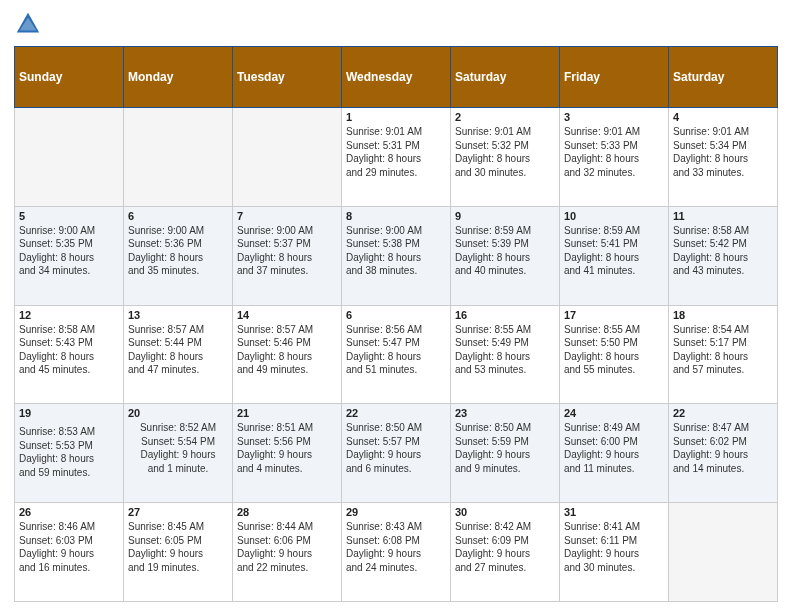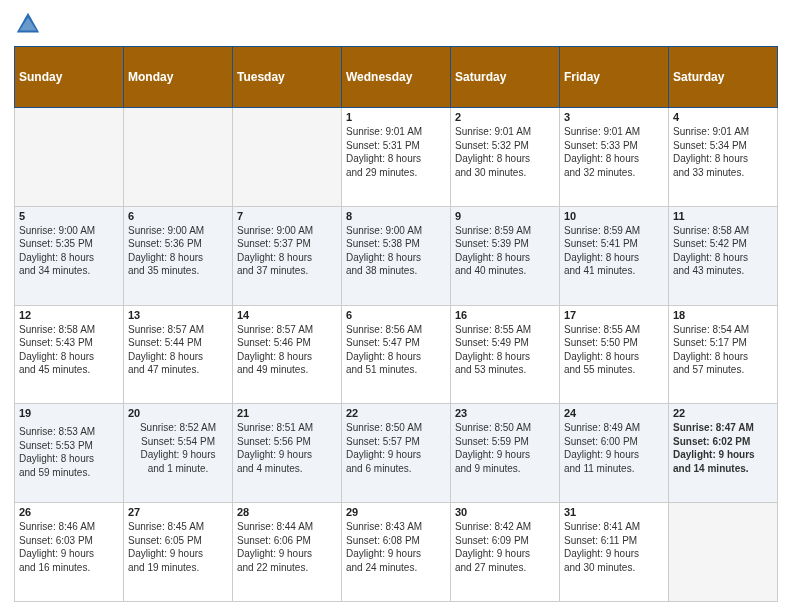--- a/index.html
+++ b/index.html
@@ -301,21 +301,21 @@
           </td>
           <td>
             <div class="day-number">24</div>
             <div class="day-info" style="white-space: pre-line;">Sunrise: 8:49 AM
 Sunset: 6:00 PM
 Daylight: 9 hours
 and 11 minutes.</div>
           </td>
           <td>
             <div class="day-number">22</div>
-            <div class="day-info" style="white-space: pre-line; font-weight: bold;">Sunrise: 8:47 AM
+            <div class="day-info" style="white-space: pre-line;">Sunrise: 8:47 AM
 Sunset: 6:02 PM
 Daylight: 9 hours
 and 14 minutes.</div>
           </td>
         </tr>
         <tr>
           <td>
             <div class="day-number">26</div>
             <div class="day-info" style="white-space: pre-line;">Sunrise: 8:46 AM
 Sunset: 6:03 PM

